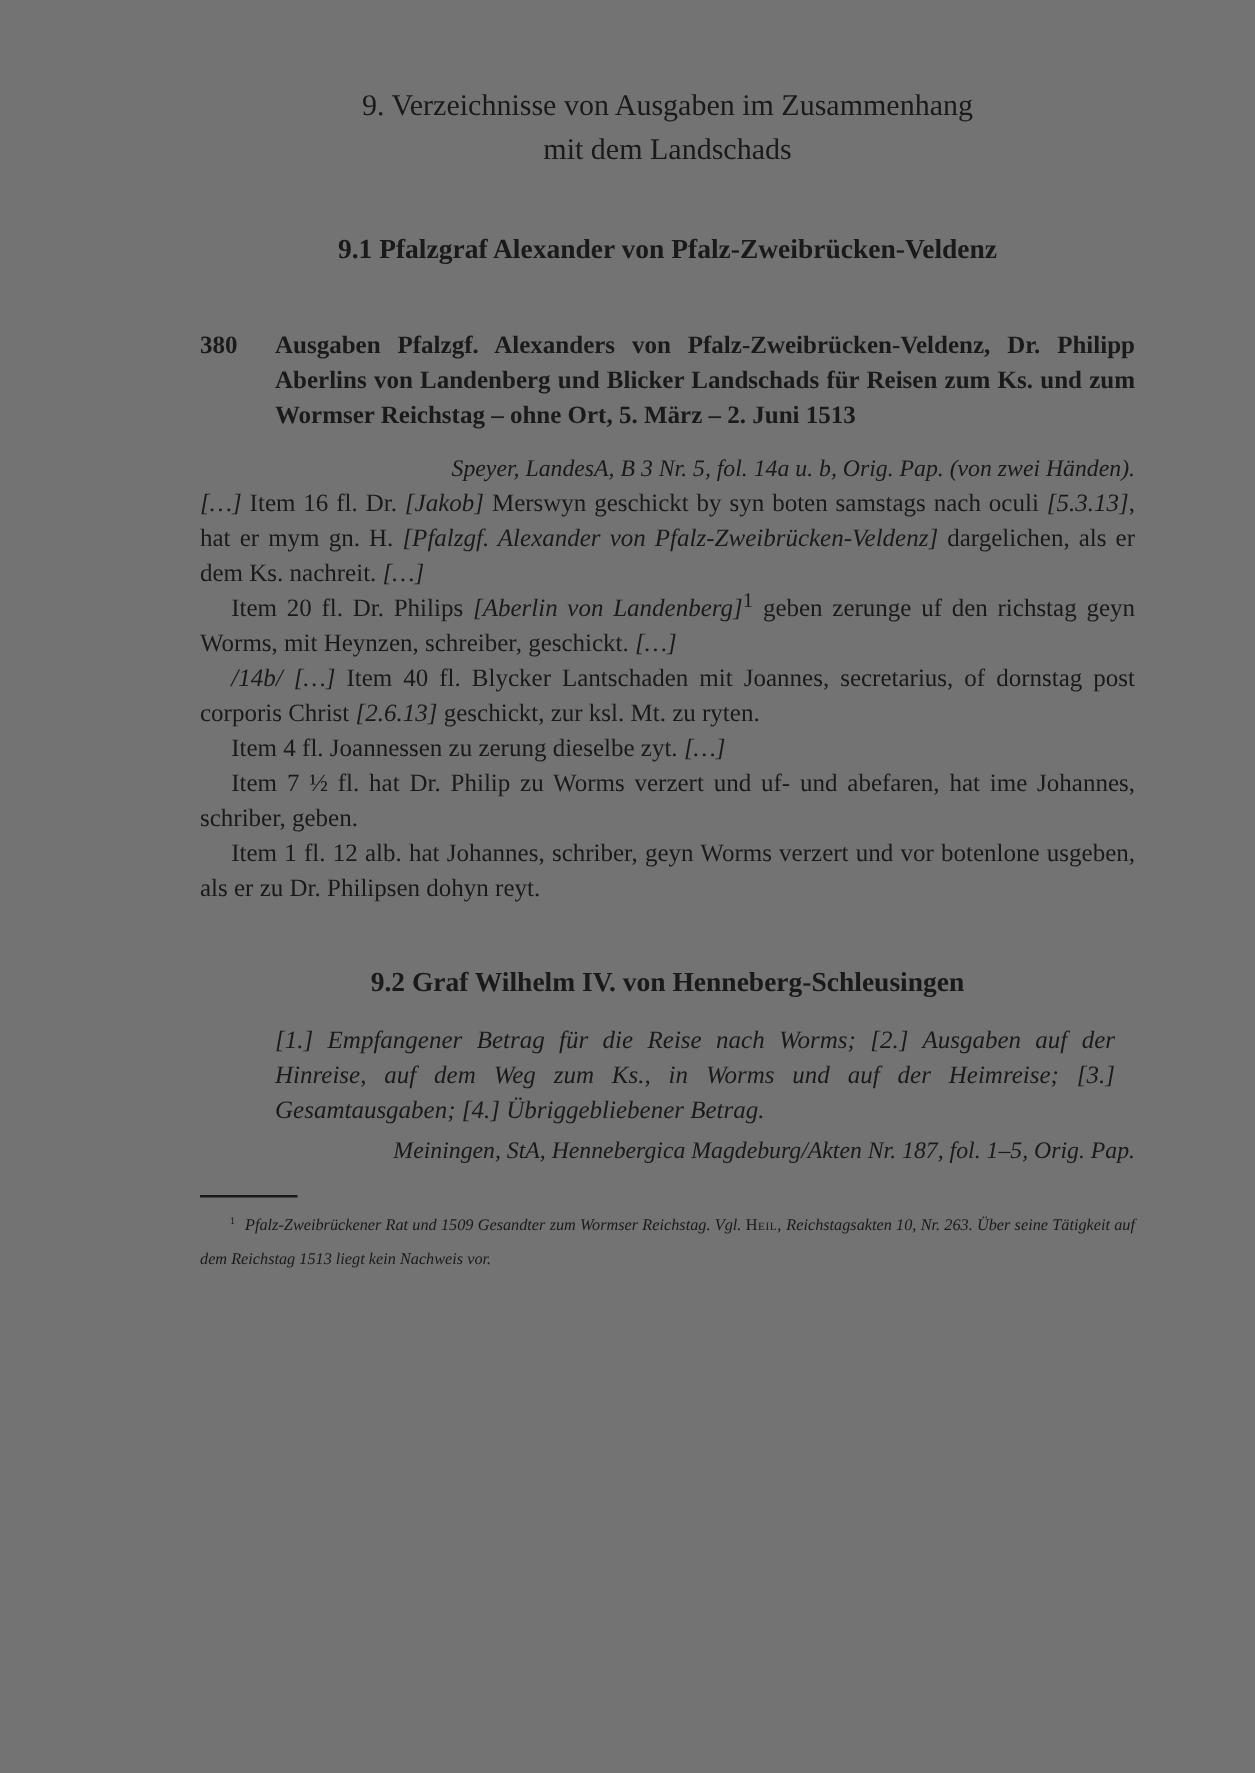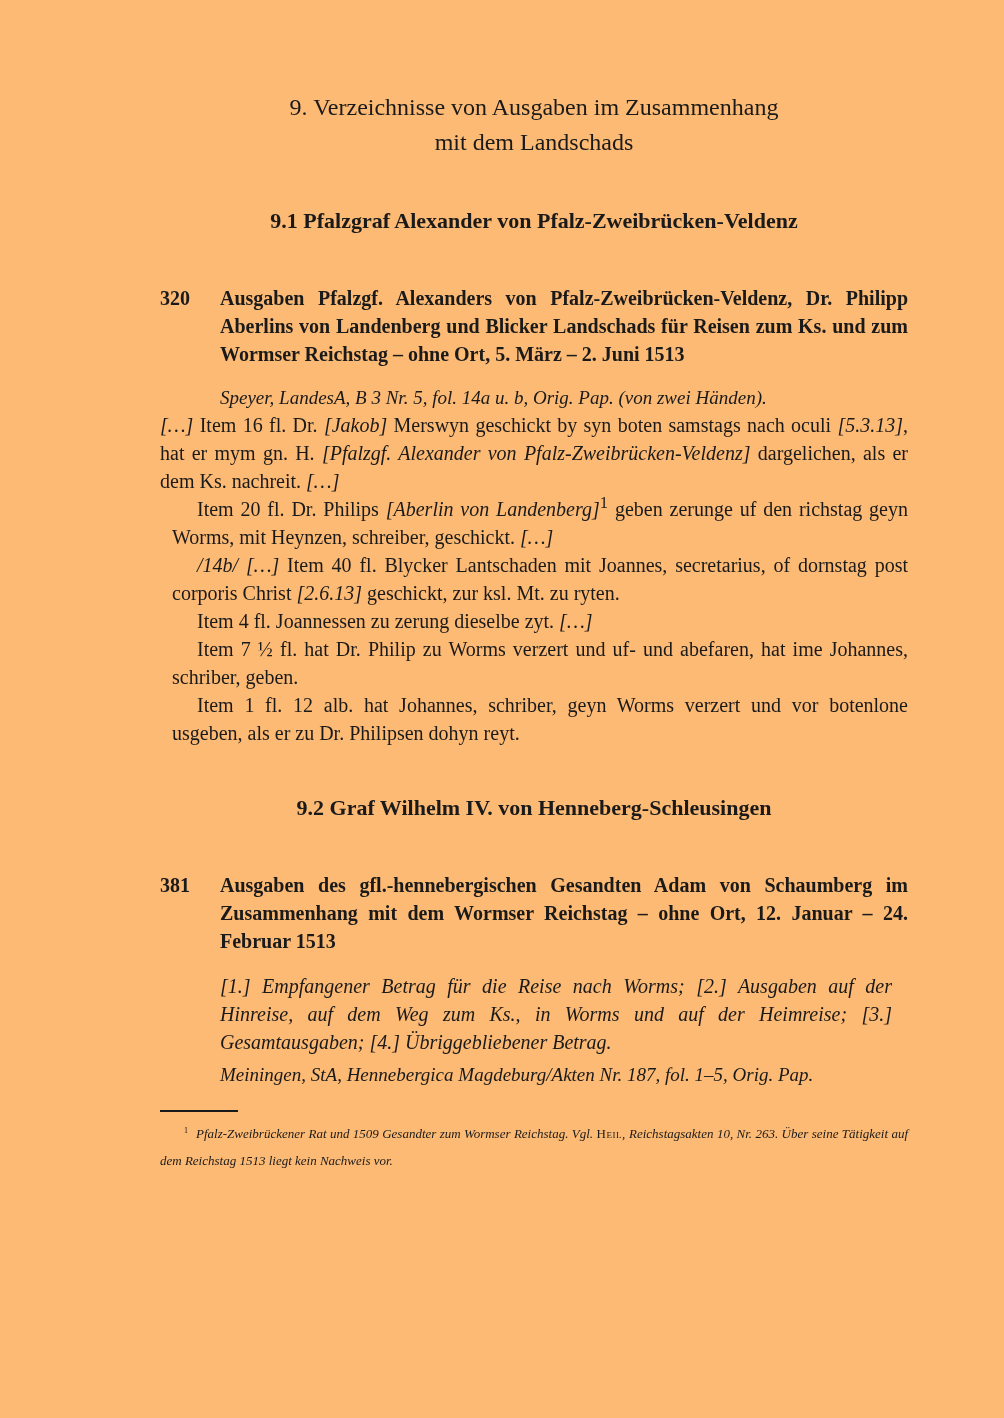--- a/index.html
+++ b/index.html
@@ -4,25 +4,25 @@
 <style>
   html, body {
     margin: 0;
     padding: 0;
     background: #ffffff;
   }
   .page {
     position: relative;
     width: 1004px;
     height: 1418px;
-    background: #fdba74;
+    background: #737373;
     color: #1a1a1a;
     font-family: "Liberation Serif", "DejaVu Serif", serif;
     box-sizing: border-box;
-    padding: 90px 96px 0 160px;
+    padding: 68px 96px 0 160px;
     overflow: hidden;
   }
   .chapter-title {
     margin: 0;
     font-size: 24px;
     line-height: 35px;
     font-weight: 400;
     text-align: center;
   }
   .section-heading {
@@ -45,38 +45,39 @@
   }
   .entry-title {
     flex: 1;
     text-align: justify;
   }
   .source-line {
     margin: 17px 0 0 60px;
     font-style: italic;
     font-size: 19px;
     line-height: 26px;
+    text-align: right;
   }
   .source-line.tight {
     margin-top: 6px;
   }
   .folio-heading {
     margin: 10px 0 2px 0;
     font-size: 20px;
     line-height: 28px;
     text-align: center;
   }
   .body-block { margin: 0; }
   .body-p {
     margin: 0;
     font-size: 20px;
     line-height: 28px;
     text-align: justify;
   }
-  .body-p.indent { text-indent: 25px; margin-left: 12px; }
+  .body-p.indent { text-indent: 25px; }
   .entry-summary {
     margin: 17px 16px 0 60px;
     font-style: italic;
     font-size: 20px;
     line-height: 28px;
     text-align: justify;
   }
   .footnote-rule {
     margin-top: 22px;
     width: 78px;
@@ -109,42 +110,38 @@
 <div class="page">
 
   <h1 class="chapter-title">
     <span>9. Verzeichnisse von Ausgaben im Zusammenhang</span><br>
     <span>mit dem Landschads</span>
   </h1>
 
   <h2 class="section-heading">9.1 Pfalzgraf Alexander von Pfalz-Zweibrücken-Veldenz</h2>
 
   <div class="entry">
-    <div class="entry-number">320</div>
+    <div class="entry-number">380</div>
     <div class="entry-title">Ausgaben Pfalzgf. Alexanders von Pfalz-Zweibrücken-Veldenz, Dr. Philipp Aberlins von Landenberg und Blicker Landschads für Reisen zum Ks. und zum Wormser Reichstag – ohne Ort, 5. März – 2. Juni 1513</div>
   </div>
 
   <p class="source-line">Speyer, LandesA, B 3 Nr. 5, fol. 14a u. b, Orig. Pap. (von zwei Händen).</p>
 
 
   <div class="body-block">
       <p class="body-p"><i>[…] </i>Item 16 fl. Dr. <i>[Jakob] </i>Merswyn geschickt by syn boten samstags nach oculi <i>[5.3.13]</i>, hat er mym gn. H. <i>[Pfalzgf. Alexander von Pfalz-Zweibrücken-Veldenz]</i> dargelichen, als er dem Ks. nachreit. <i>[…]</i></p>
       <p class="body-p indent">Item 20 fl. Dr. Philips <i>[Aberlin von Landenberg]</i><sup>1</sup> geben zerunge uf den richstag geyn Worms, mit Heynzen, schreiber, geschickt. <i>[…]</i></p>
       <p class="body-p indent"><i>/14b/ […]</i> Item 40 fl. Blycker Lantschaden mit Joannes, secretarius, of dornstag post corporis Christ <i>[2.6.13]</i> geschickt, zur ksl. Mt. zu ryten.</p>
       <p class="body-p indent">Item 4 fl. Joannessen zu zerung dieselbe zyt. <i>[…]</i></p>
       <p class="body-p indent">Item 7 ½ fl. hat Dr. Philip zu Worms verzert und uf- und abefaren, hat ime Johannes, schriber, geben.</p>
       <p class="body-p indent">Item 1 fl. 12 alb. hat Johannes, schriber, geyn Worms verzert und vor botenlone usgeben, als er zu Dr. Philipsen dohyn reyt.</p>
     </div>
 
   <h2 class="section-heading">9.2 Graf Wilhelm IV. von Henneberg-Schleusingen</h2>
 
-  <div class="entry">
-    <div class="entry-number">381</div>
-    <div class="entry-title">Ausgaben des gfl.-hennebergischen Gesandten Adam von Schaumberg im Zusammenhang mit dem Wormser Reichstag – ohne Ort, 12. Januar – 24. Februar 1513</div>
-  </div>
 
   <p class="entry-summary"><i>[1.] Empfangener Betrag für die Reise nach Worms; [2.] Ausgaben auf der Hinreise, auf dem Weg zum Ks., in Worms und auf der Heimreise; [3.] Gesamtausgaben; [4.] Übriggebliebener Betrag.</i></p>
 
   <p class="source-line tight">Meiningen, StA, Hennebergica Magdeburg/Akten Nr. 187, fol. 1–5, Orig. Pap.</p>
 
   <div class="footnote-rule"></div>
 
   <p class="footnote">
     <sup>1</sup><span><i>Pfalz-Zweibrückener Rat und 1509 Gesandter zum Wormser Reichstag. Vgl. </i><span class="sc">Heil,</span><i> Reichstagsakten 10, Nr. 263. Über seine Tätigkeit auf dem Reichstag 1513 liegt kein Nachweis vor.</i></span>
   </p>

